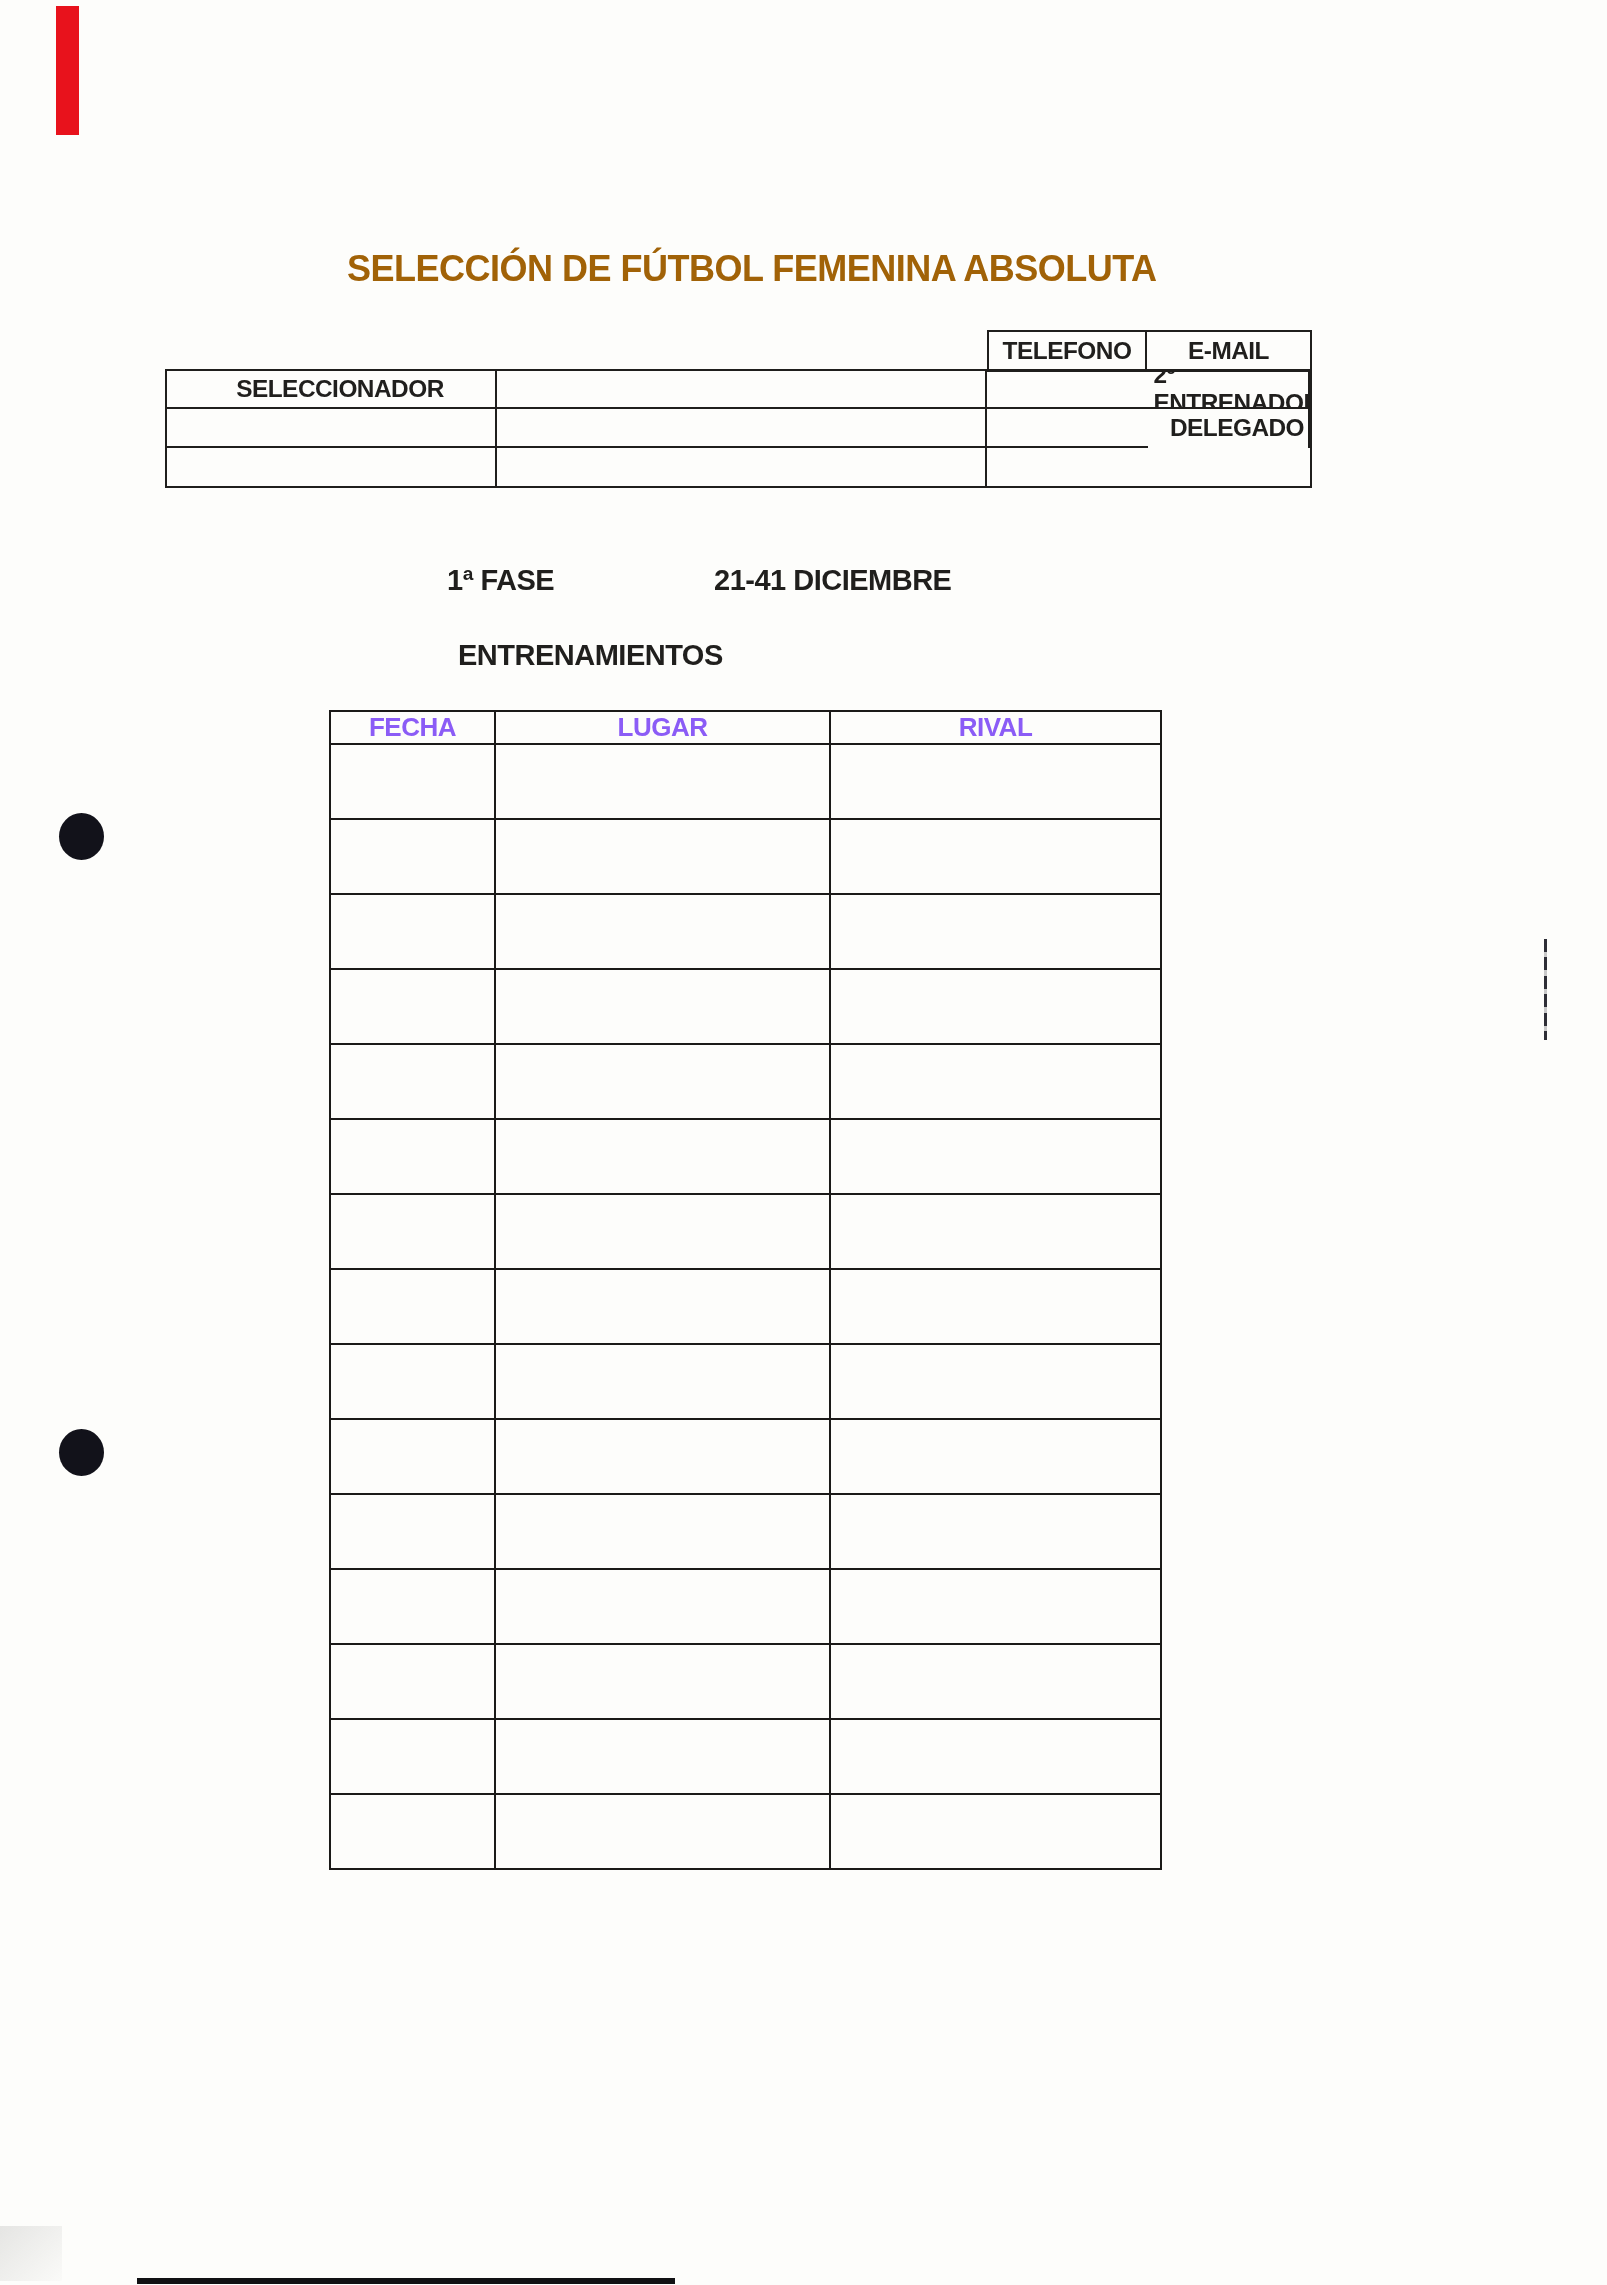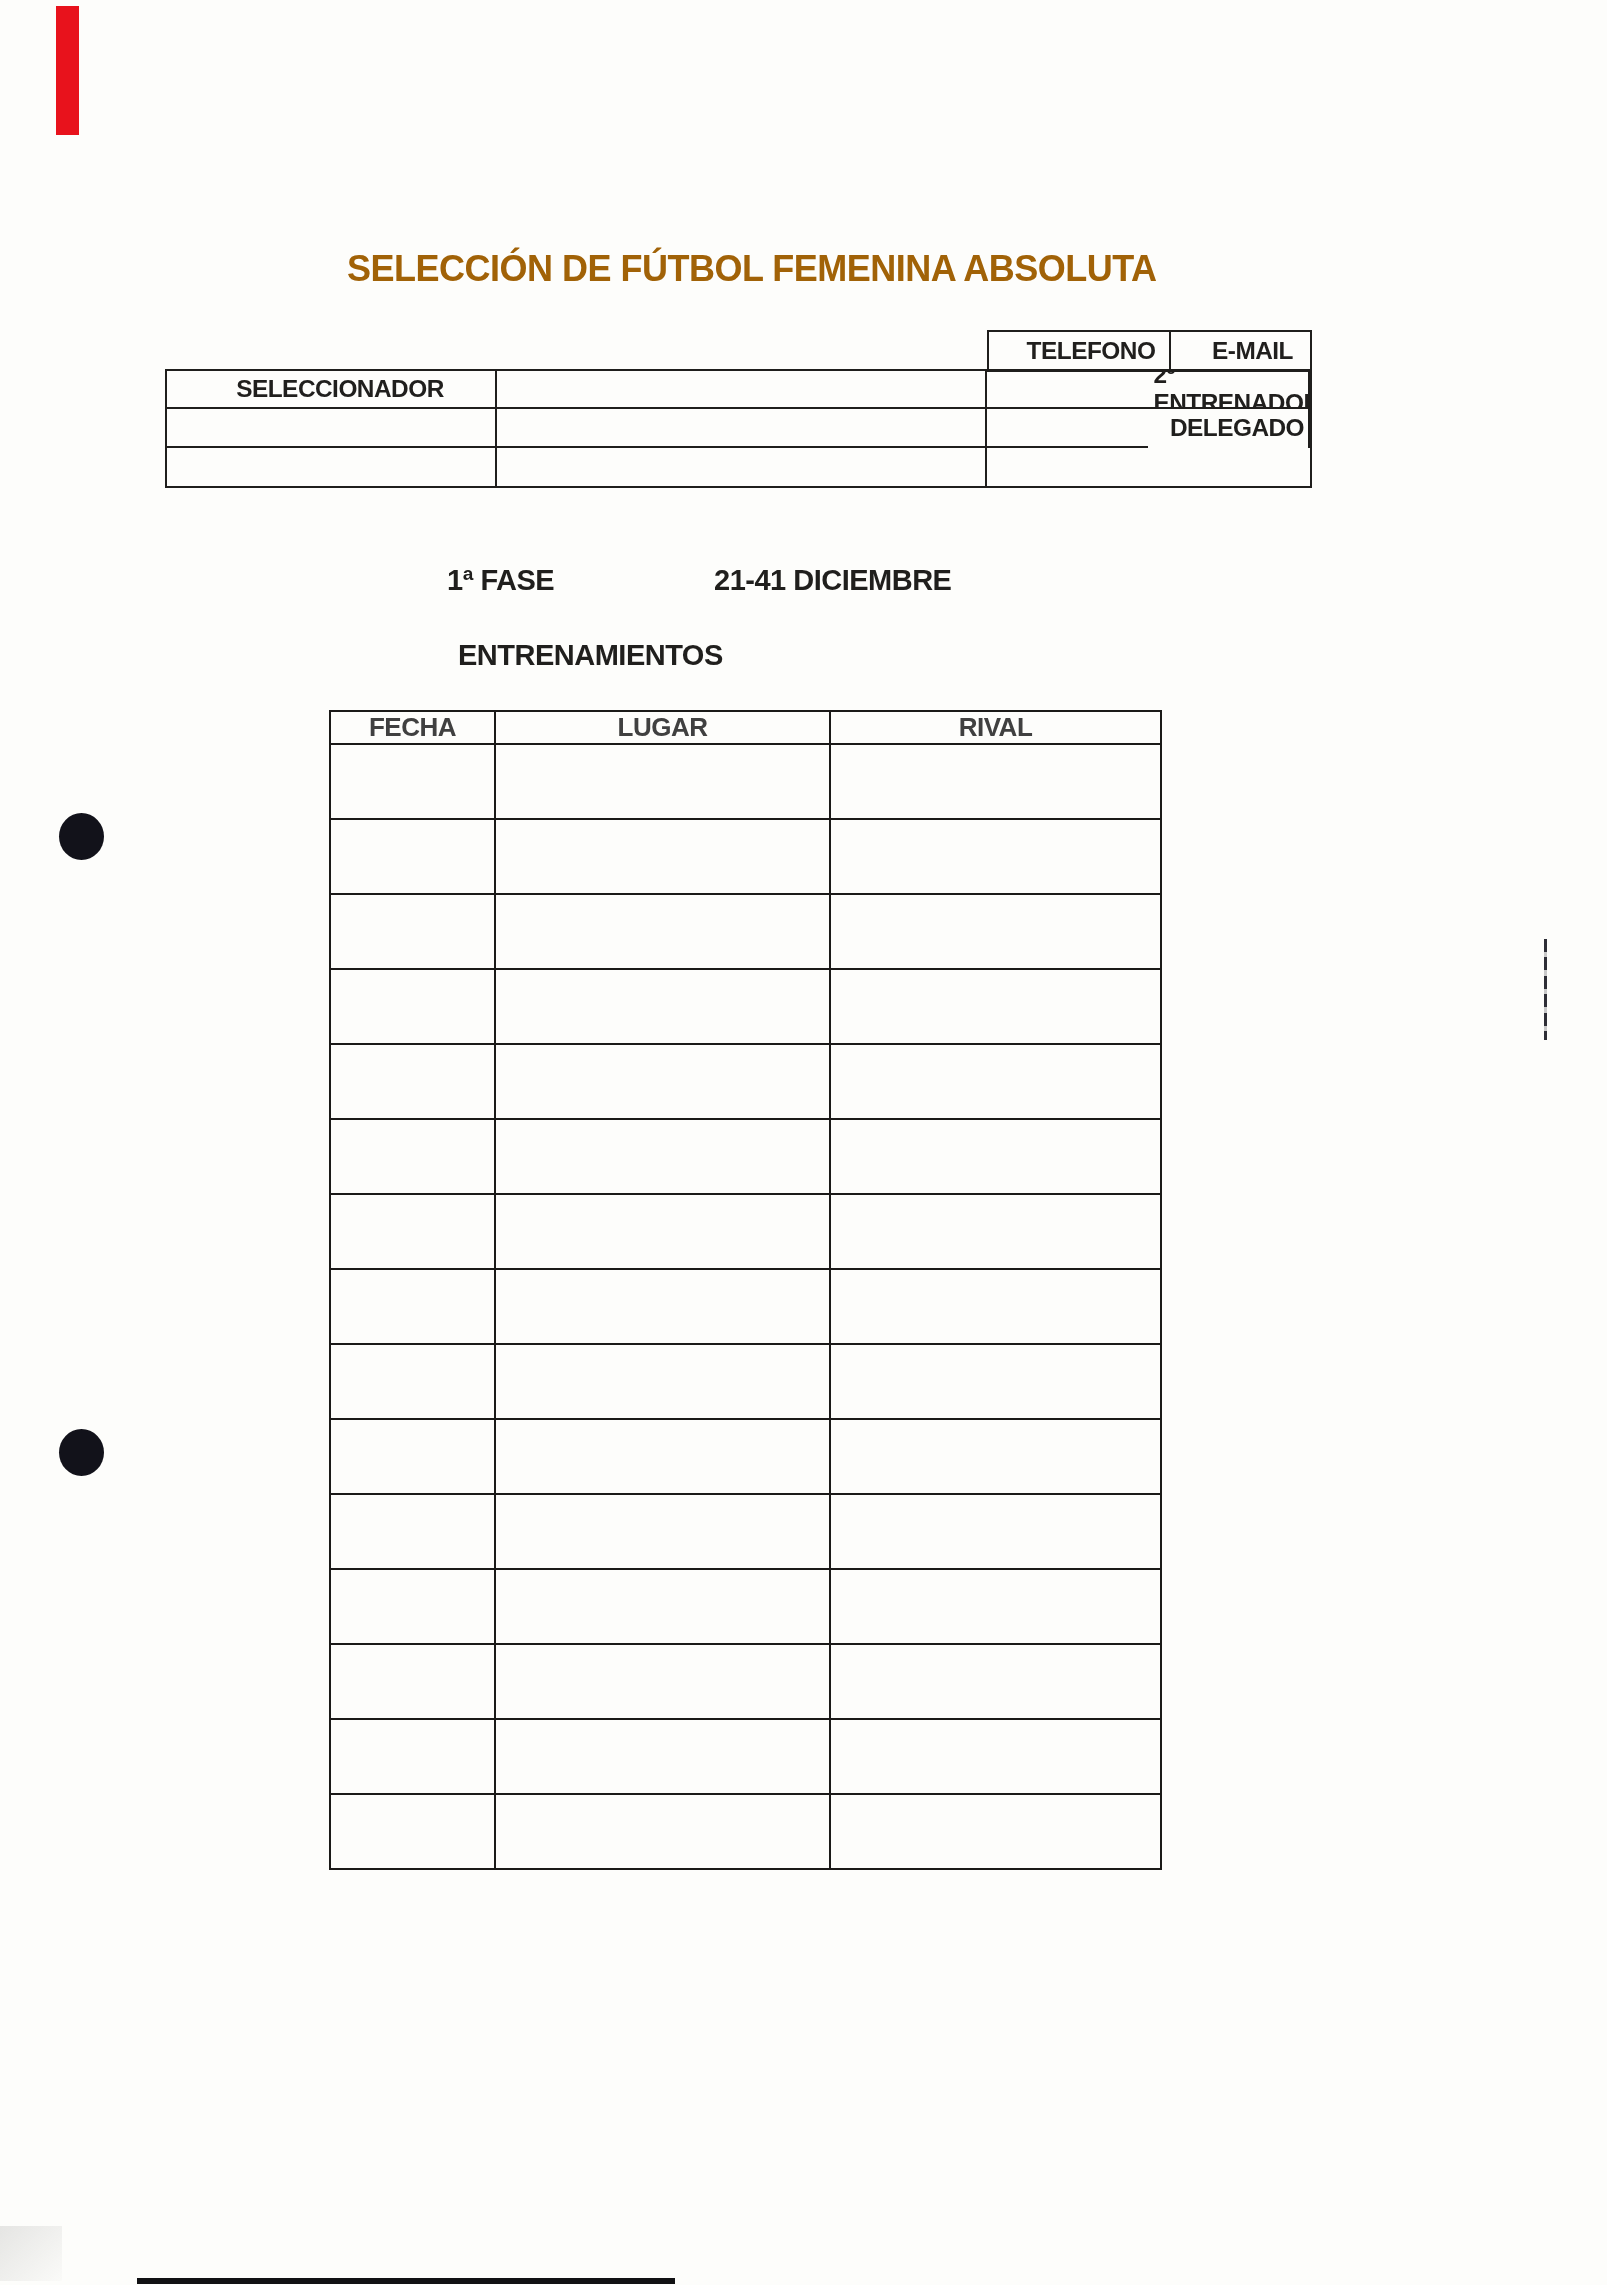--- a/index.html
+++ b/index.html
@@ -56,21 +56,20 @@
     left: 987px; top: 330px; width: 325px; height: 42px;
     border: 2.9px solid #1f1e1c;
     box-sizing: border-box;
     display: flex;
     background: #fdfdfb;
   }
   .off-header .cell {
     display: flex; align-items: center; justify-content: center;
     font-weight: 700; font-size: 24.4px; letter-spacing: -0.5px;
     box-sizing: border-box;
-    margin-left: 24px;
   }
   .off-header .cell.tel { width: 158px; border-right: 2.9px solid #1f1e1c; }
   .off-header .cell.eml { flex: 1; }
 
   .off-grid {
     left: 165px; top: 369px; width: 1147px; height: 119px;
     border: 2.9px solid #1f1e1c;
     box-sizing: border-box;
     display: grid;
     grid-template-columns: 330px 490px 161px auto;
@@ -114,21 +113,21 @@
   }
   .training td, .training th {
     border: 2.9px solid #1b1a18;
     padding: 0;
     background: #fdfdfb;
   }
   .training th {
     height: 31px;
     font-size: 26px; font-weight: 700; letter-spacing: -0.5px;
     text-align: center; vertical-align: middle;
-    color: #404040;
+    color: #8b5cf6;
   }
   .training td { height: 73px; }
   .col-fecha { width: 165px; }
   .col-lugar { width: 335px; }
   .col-rival { width: 331px; }
 </style>
 </head>
 <body>
 
 <div class="abs red-mark"></div>

